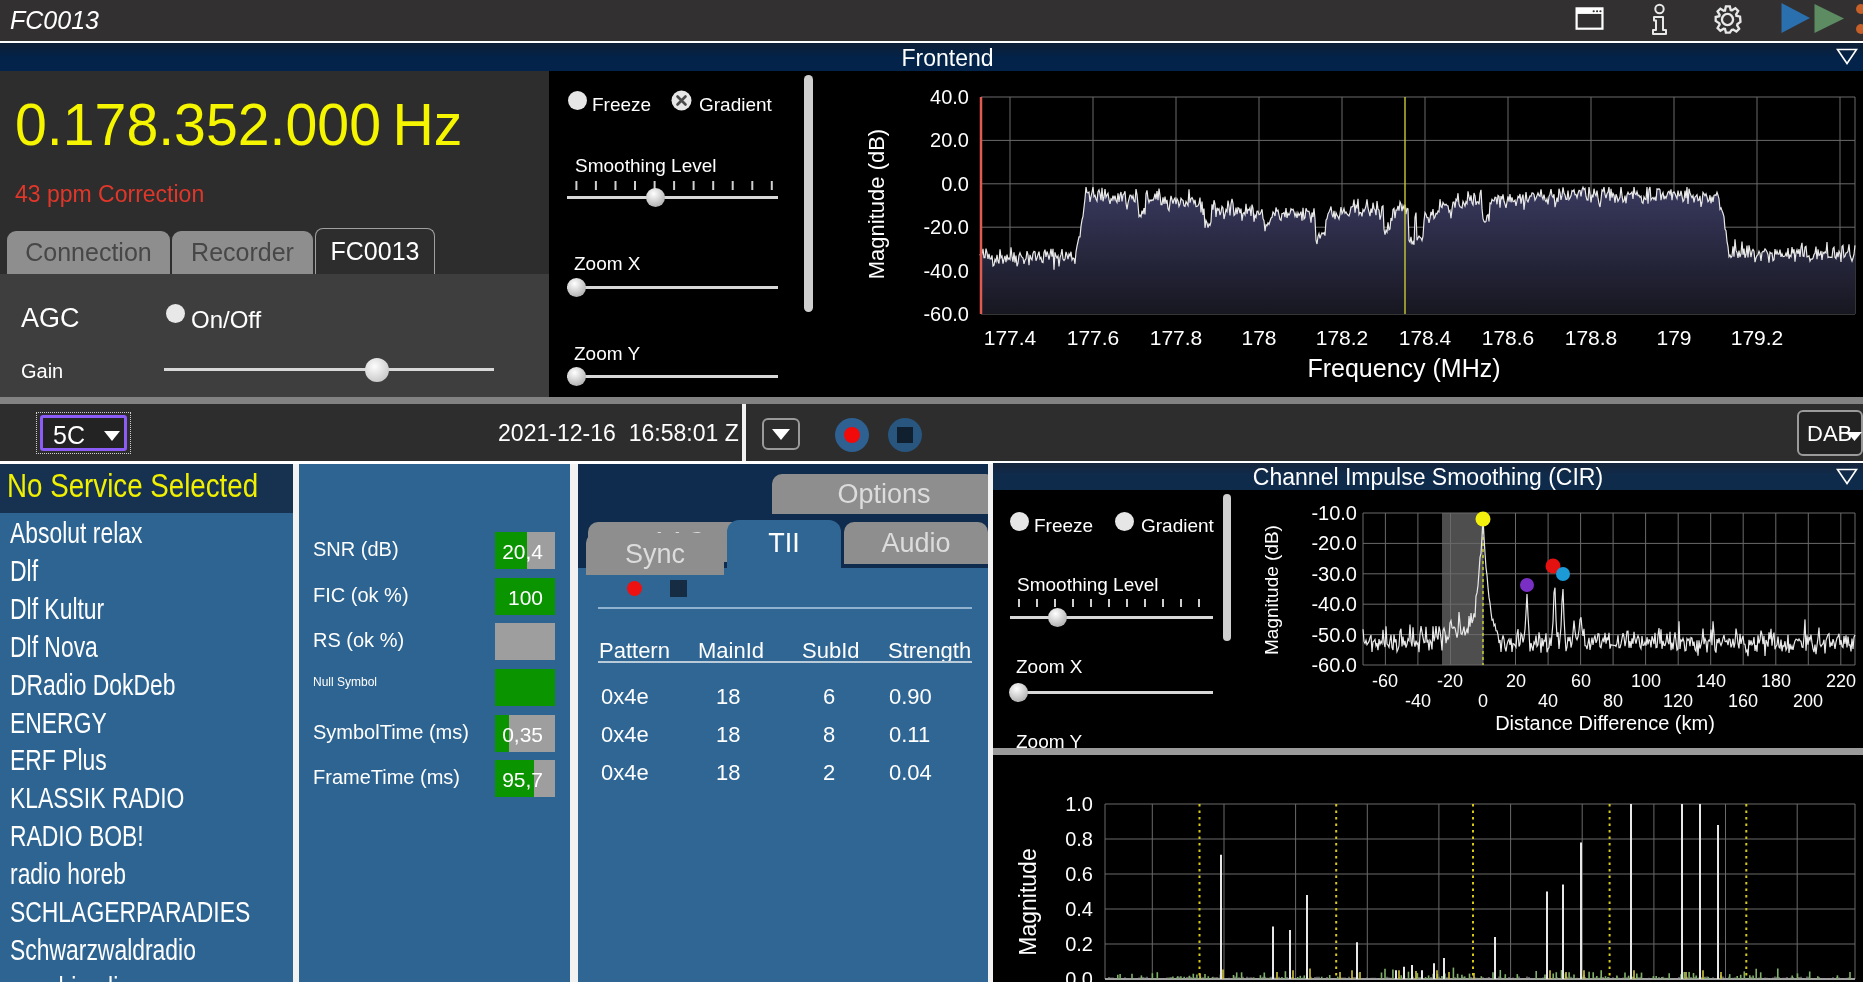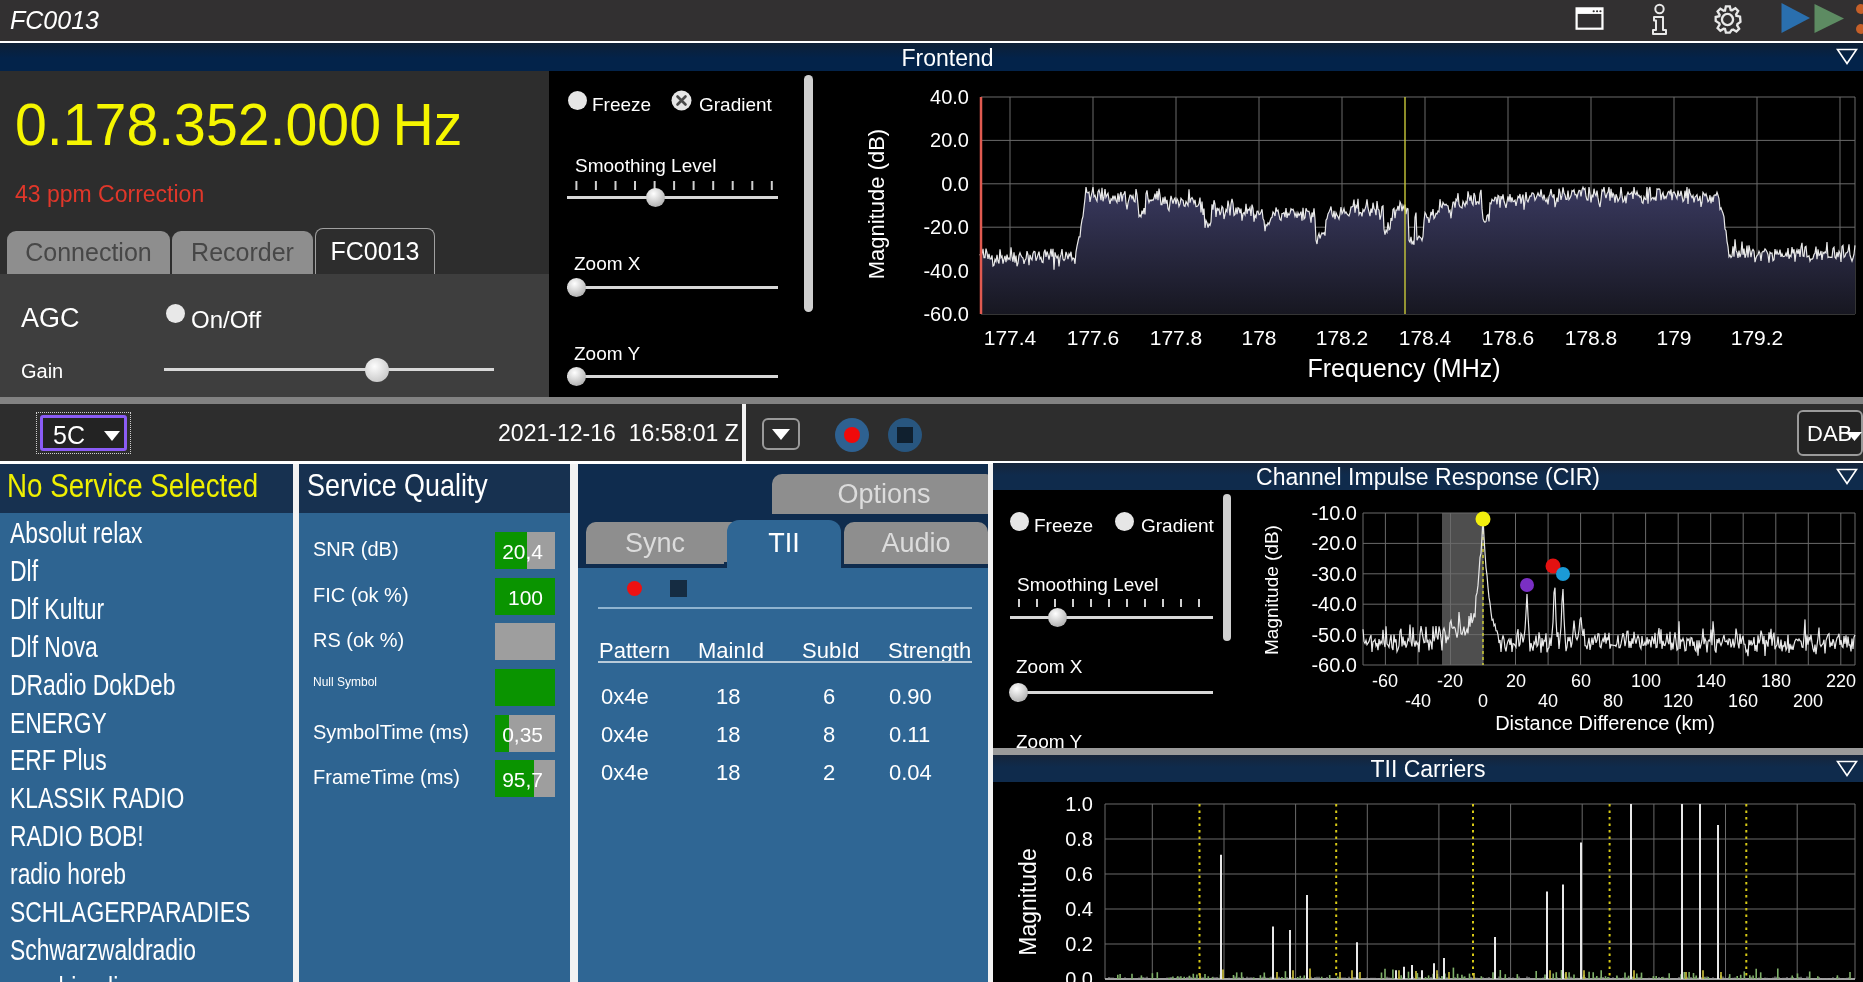--- a/index.html
+++ b/index.html
@@ -211,23 +211,20 @@
       <div>RADIO BOB!</div>
       <div>radio horeb</div>
       <div>SCHLAGERPARADIES</div>
       <div>Schwarzwaldradio</div>
       <div>sunshine live</div>
     </div>
 </div>
 <div class="abs" style="left:293px;top:464px;width:6px;height:518px;background:#f2f2f2;"></div>
 
 <div class="abs" style="left:299px;top:464px;width:271px;height:518px;background:#2e6491;">
-  <div class="abs" style="left:0;top:0;width:271px;height:49px;background:#173150;">
-    <div class="abs" style="left:8px;top:3px;font-size:32px;color:#fff;transform:scaleX(0.84);transform-origin:0 0;white-space:nowrap;">Service Quality</div>
-  </div>
   <div class="abs" style="left:14px;top:74px;font-size:20px;color:#fff;">SNR (dB)</div>
     <div class="abs" style="left:196px;top:68px;width:60px;height:37px;background:#9e9e9e;"></div>
     <div class="abs" style="left:196px;top:68px;width:32px;height:37px;background:#0a9400;"></div>
     <div class="abs" style="left:196px;top:76px;width:48px;text-align:right;font-size:21px;color:#fff;">20,4</div>
     <div class="abs" style="left:14px;top:120px;font-size:20px;color:#fff;">FIC (ok %)</div>
     <div class="abs" style="left:196px;top:114px;width:60px;height:37px;background:#9e9e9e;"></div>
     <div class="abs" style="left:196px;top:114px;width:60px;height:37px;background:#0a9400;"></div>
     <div class="abs" style="left:196px;top:122px;width:48px;text-align:right;font-size:21px;color:#fff;">100</div>
     <div class="abs" style="left:14px;top:165px;font-size:20px;color:#fff;">RS (ok %)</div>
     <div class="abs" style="left:196px;top:159px;width:60px;height:37px;background:#9e9e9e;"></div>
@@ -242,21 +239,21 @@
     <div class="abs" style="left:196px;top:296px;width:60px;height:37px;background:#9e9e9e;"></div>
     <div class="abs" style="left:196px;top:296px;width:39px;height:37px;background:#0a9400;"></div>
     <div class="abs" style="left:196px;top:304px;width:48px;text-align:right;font-size:21px;color:#fff;">95,7</div>
 </div>
 <div class="abs" style="left:570px;top:464px;width:8px;height:518px;background:#f2f2f2;"></div>
 
 <div class="abs" style="left:578px;top:464px;width:410px;height:518px;background:#2f6694;">
   <div class="abs" style="left:0;top:0;width:410px;height:104px;background:#0f2c4e;"></div>
   <div class="abs" style="left:10px;top:10px;width:180px;height:40px;background:#8e8e8e;border-radius:10px 10px 0 0;color:#dcdcdc;font-size:27px;text-align:center;line-height:40px;margin-top:48px;">AAC</div>
   <div class="abs" style="left:194px;top:10px;width:224px;height:40px;background:#8e8e8e;border-radius:10px 10px 0 0;color:#dcdcdc;font-size:27px;text-align:center;line-height:40px;">Options</div>
-  <div class="abs" style="left:8px;top:58px;width:138px;height:42px;background:#8e8e8e;border-radius:10px 10px 0 0;color:#dcdcdc;font-size:27px;text-align:center;line-height:42px;">Sync</div>
+  <div class="abs" style="left:8px;top:69px;width:138px;height:42px;background:#8e8e8e;border-radius:10px 10px 0 0;color:#dcdcdc;font-size:27px;text-align:center;line-height:42px;">Sync</div>
   <div class="abs" style="left:149px;top:56px;width:114px;height:48px;background:#2f6694;border-radius:12px 12px 0 0;color:#fff;font-size:27px;text-align:center;line-height:46px;">TII</div>
   <div class="abs" style="left:266px;top:58px;width:144px;height:42px;background:#8e8e8e;border-radius:10px 10px 0 0;color:#dcdcdc;font-size:27px;text-align:center;line-height:42px;">Audio</div>
   <div class="abs" style="left:49px;top:117px;width:15px;height:15px;border-radius:50%;background:#ee1111;"></div>
   <div class="abs" style="left:92px;top:116px;width:17px;height:17px;background:#152c42;"></div>
   <div class="abs" style="left:20px;top:143px;width:374px;height:2px;background:#8fb3cf;"></div>
   <div class="abs" style="left:21px;top:174px;width:374px;font-size:22px;color:#fff;">
     <span class="abs" style="left:0px;">Pattern</span>
       <span class="abs" style="left:99px;">MainId</span>
       <span class="abs" style="left:203px;">SubId</span>
       <span class="abs" style="left:289px;">Strength</span>
@@ -278,21 +275,21 @@
     <span class="abs" style="left:0px;">0x4e</span>
       <span class="abs" style="left:115px;">18</span>
       <span class="abs" style="left:222px;">2</span>
       <span class="abs" style="left:288px;">0.04</span>
   </div>
 </div>
 <div class="abs" style="left:988px;top:464px;width:5px;height:518px;background:#f2f2f2;"></div>
 
 <div class="abs" style="left:993px;top:463px;width:870px;height:287px;background:#000;">
   <div class="abs" style="left:0;top:0;width:870px;height:27px;background:linear-gradient(#15253a,#0f2b4c 45%,#0f2b4c);">
-    <div class="abs" style="left:0;width:870px;top:1px;text-align:center;color:#fff;font-size:23px;">Channel Impulse Response (CIR)</div>
+    <div class="abs" style="left:0;width:870px;top:1px;text-align:center;color:#fff;font-size:23px;">Channel Impulse Smoothing (CIR)</div>
     <svg class="abs" style="left:843px;top:5px;" width="22" height="17" viewBox="0 0 22 17">
         <path d="M1.5 1.5 L20.5 1.5 L11 15.5 Z" fill="none" stroke="#fff" stroke-width="1.6"></path>
       </svg>
   </div>
   <div class="abs" style="left:17px;top:49px;width:19px;height:19px;border-radius:50%;background:#e6e6e6;"></div>
   <div class="abs" style="left:41px;top:52px;font-size:19px;color:#fff;">Freeze</div>
   <div class="abs" style="left:122px;top:49px;width:19px;height:19px;border-radius:50%;background:#e6e6e6;"></div>
   <div class="abs" style="left:148px;top:52px;font-size:19px;color:#fff;">Gradient</div>
   <div class="abs" style="left:24px;top:111px;font-size:19px;color:#fff;">Smoothing Level</div>
   <svg class="abs" style="left:0;top:131px;" width="260" height="20" viewBox="0 0 260 20">
@@ -380,26 +377,20 @@
           </g>
         </g>
       <text x="1605" y="730" fill="#fff" font-size="20px" text-anchor="middle">Distance Difference (km)</text>
       <text x="1278" y="590" fill="#fff" font-size="19px" text-anchor="middle" transform="rotate(-90 1278 590)">Magnitude (dB)</text>
     </g>
   </svg>
 </div>
 <div class="abs" style="left:993px;top:748px;width:870px;height:7px;background:#9a9a9a;"></div>
 
 <div class="abs" style="left:993px;top:755px;width:870px;height:227px;background:#000;">
-  <div class="abs" style="left:0;top:0;width:870px;height:27px;background:linear-gradient(#15253a,#0f2b4c 45%,#0f2b4c);">
-    <div class="abs" style="left:0;width:870px;top:1px;text-align:center;color:#fff;font-size:23px;">TII Carriers</div>
-    <svg class="abs" style="left:843px;top:5px;" width="22" height="17" viewBox="0 0 22 17">
-        <path d="M1.5 1.5 L20.5 1.5 L11 15.5 Z" fill="none" stroke="#fff" stroke-width="1.6"></path>
-      </svg>
-  </div>
   <svg class="abs" style="left:0;top:0;" width="870" height="227" viewBox="0 0 870 227">
     <g transform="translate(-993,-755)">
       <g stroke="#6a6a6a" stroke-width="1">
           <line x1="1105" y1="804.0" x2="1855" y2="804.0"></line>
           <line x1="1105" y1="839.0" x2="1855" y2="839.0"></line>
           <line x1="1105" y1="874.0" x2="1855" y2="874.0"></line>
           <line x1="1105" y1="909.0" x2="1855" y2="909.0"></line>
           <line x1="1105" y1="944.0" x2="1855" y2="944.0"></line>
           <line x1="1105" y1="979.0" x2="1855" y2="979.0"></line>
           <line x1="1152.3" y1="804" x2="1152.3" y2="979"></line>

